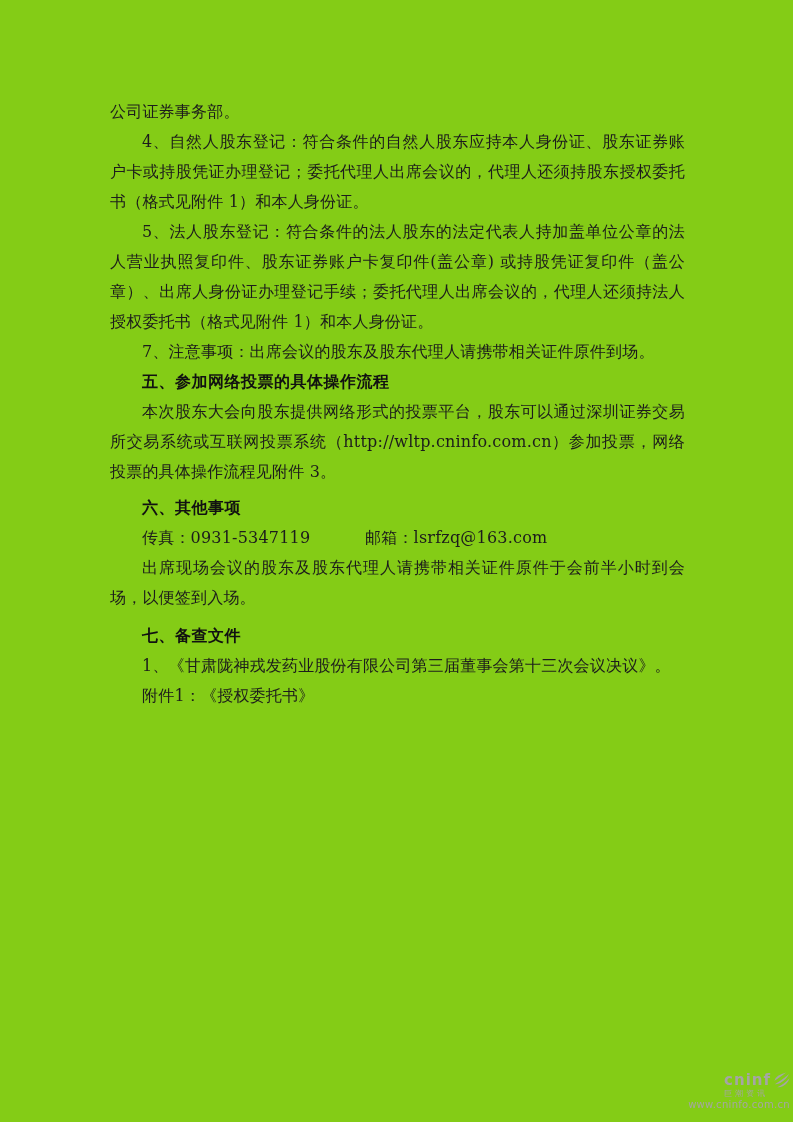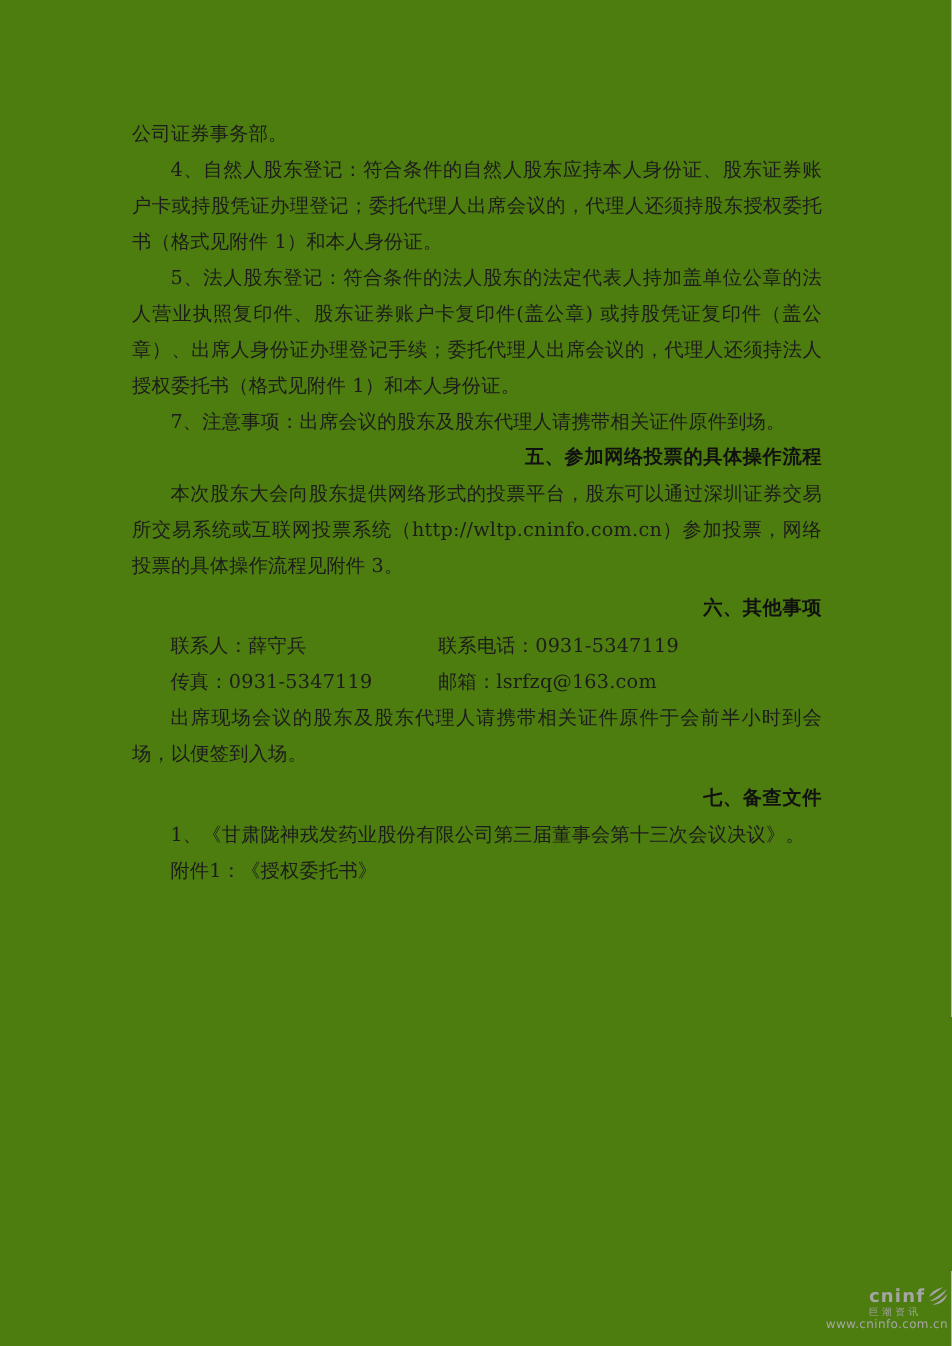--- a/index.html
+++ b/index.html
@@ -13,38 +13,38 @@
     position: relative;
     overflow: hidden;
     font-family: "DejaVu Serif", "Liberation Serif", serif;
     color: #1c1c1c;
   }
   .page {
     position: absolute;
     inset: 0;
     box-sizing: border-box;
     padding: 97px 108px 0 110px;
-    background: #4d7c0f;
+    background: #84cc16;
   }
   .page p {
     margin: 0;
     font-size: 16px;
     line-height: 30px;
     text-align: justify;
     letter-spacing: 0.2px;
   }
   .page p.indent {
     text-indent: 2em;
   }
   .page p.heading {
     font-family: Liberation Sans, sans-serif;
     font-weight: bold;
     color: #111111;
     text-indent: 2em;
-    text-align: right;
+    text-align: left;
     letter-spacing: 0.5px;
   }
   .page p.heading.gap6 { margin-top: 6px; }
   .page p.heading.gap8 { margin-top: 8px; }
   .contact-row {
     display: flex;
     font-size: 16px;
     line-height: 30px;
     padding-left: 2em;
     letter-spacing: 0.2px;
@@ -93,24 +93,20 @@
 
 <div class="page">
   <p>公司证券事务部。</p>
   <p class="indent">4、自然人股东登记：符合条件的自然人股东应持本人身份证、股东证券账户卡或持股凭证办理登记；委托代理人出席会议的，代理人还须持股东授权委托书（格式见附件 1）和本人身份证。</p>
   <p class="indent">5、法人股东登记：符合条件的法人股东的法定代表人持加盖单位公章的法人营业执照复印件、股东证券账户卡复印件(盖公章) 或持股凭证复印件（盖公章）、出席人身份证办理登记手续；委托代理人出席会议的，代理人还须持法人授权委托书（格式见附件 1）和本人身份证。</p>
   <p class="indent">7、注意事项：出席会议的股东及股东代理人请携带相关证件原件到场。</p>
   <p class="heading">五、参加网络投票的具体操作流程</p>
   <p class="indent">本次股东大会向股东提供网络形式的投票平台，股东可以通过深圳证券交易所交易系统或互联网投票系统（http://wltp.cninfo.com.cn）参加投票，网络投票的具体操作流程见附件 3。</p>
   <p class="heading gap6">六、其他事项</p>
   <div class="contact-row">
-    <span class="col1">联系人：薛守兵</span>
-    <span class="col2">联系电话：0931-5347119</span>
-  </div>
-  <div class="contact-row">
     <span class="col1">传真：0931-5347119</span>
     <span class="col2">邮箱：lsrfzq@163.com</span>
   </div>
   <p class="indent">出席现场会议的股东及股东代理人请携带相关证件原件于会前半小时到会场，以便签到入场。</p>
   <p class="heading gap8">七、备查文件</p>
   <p class="indent">1、《甘肃陇神戎发药业股份有限公司第三届董事会第十三次会议决议》。</p>
   <p class="indent">附件1：《授权委托书》</p>
 </div>
 
 <div class="watermark">

